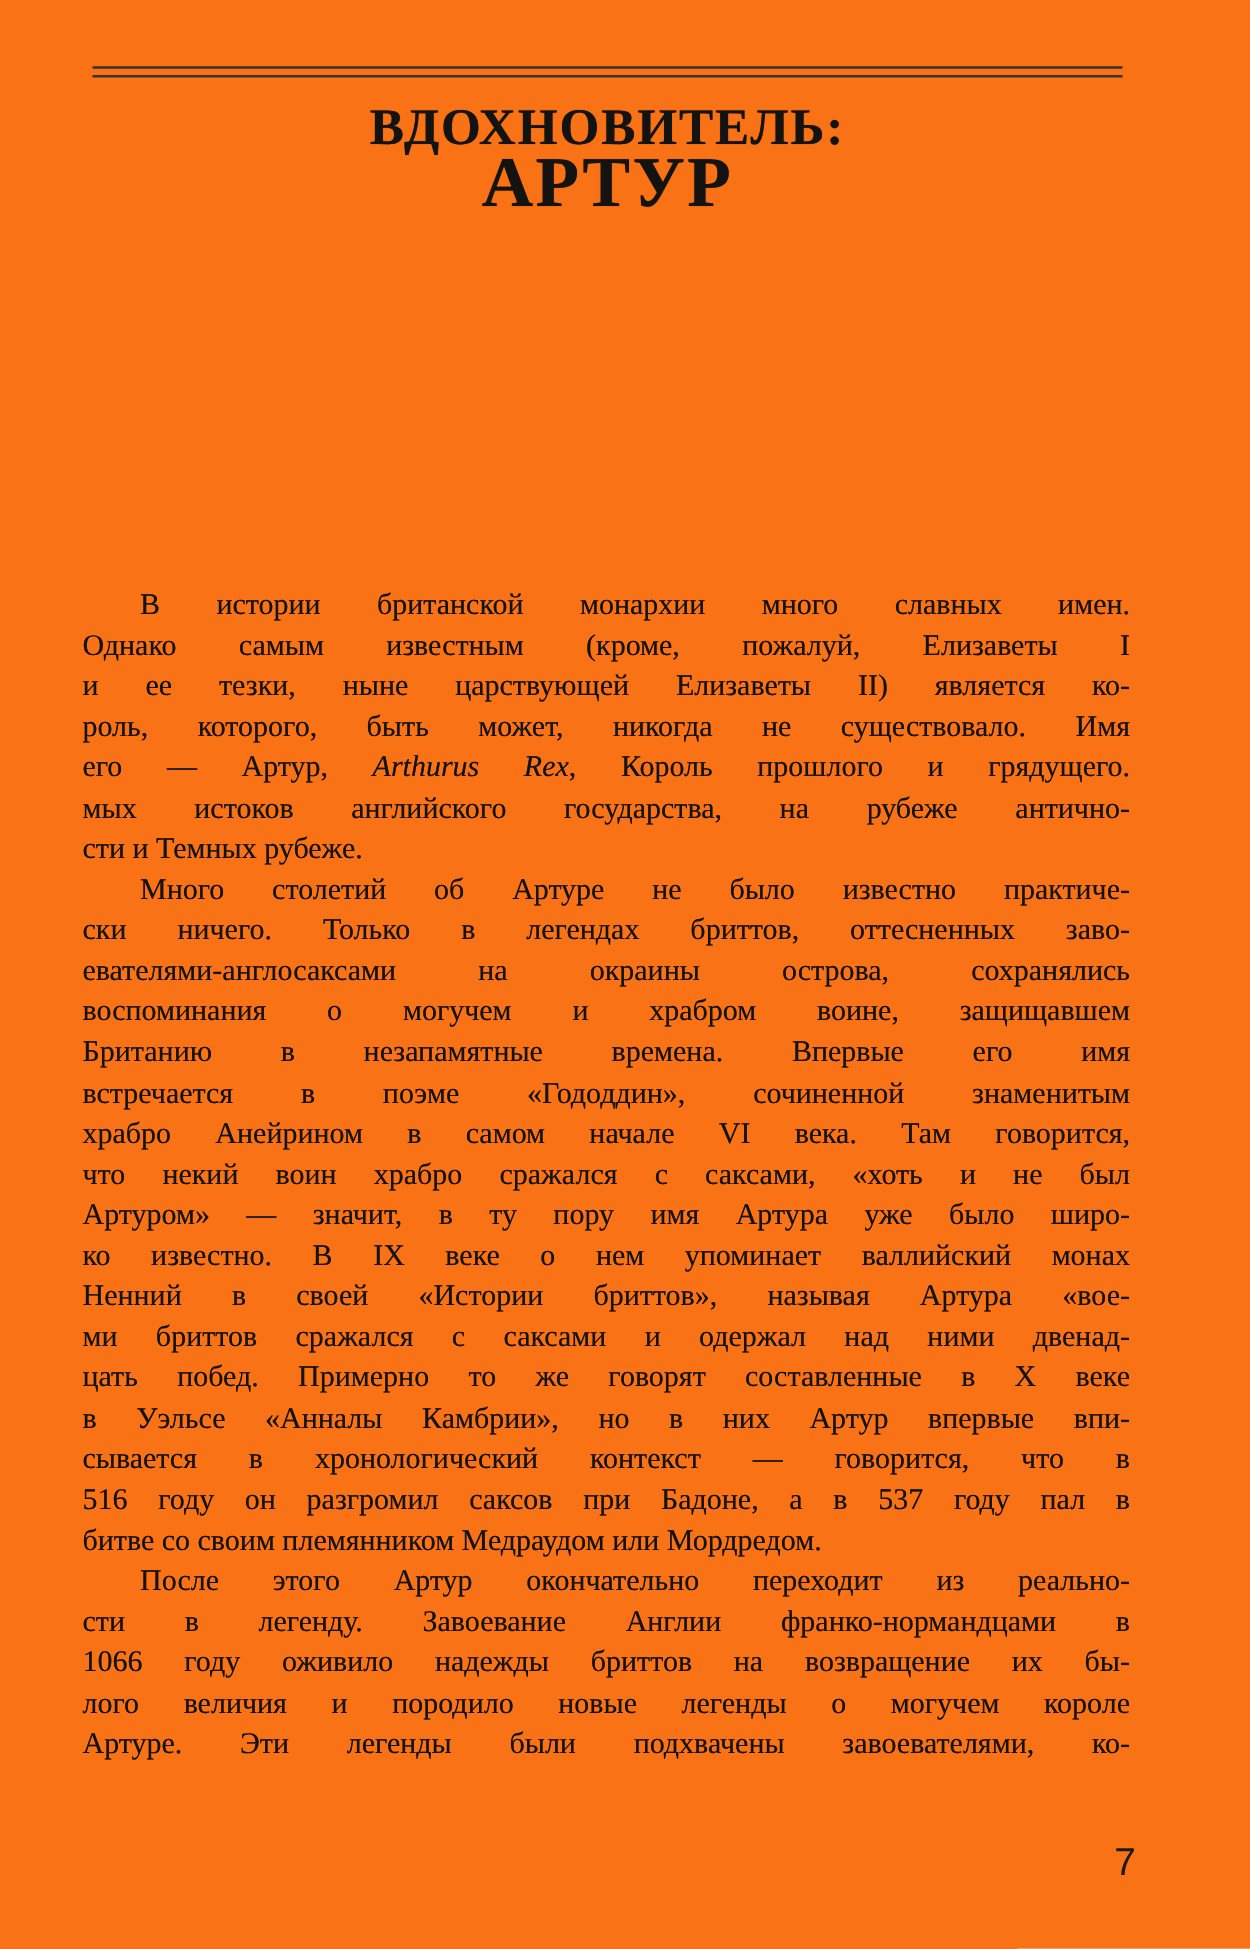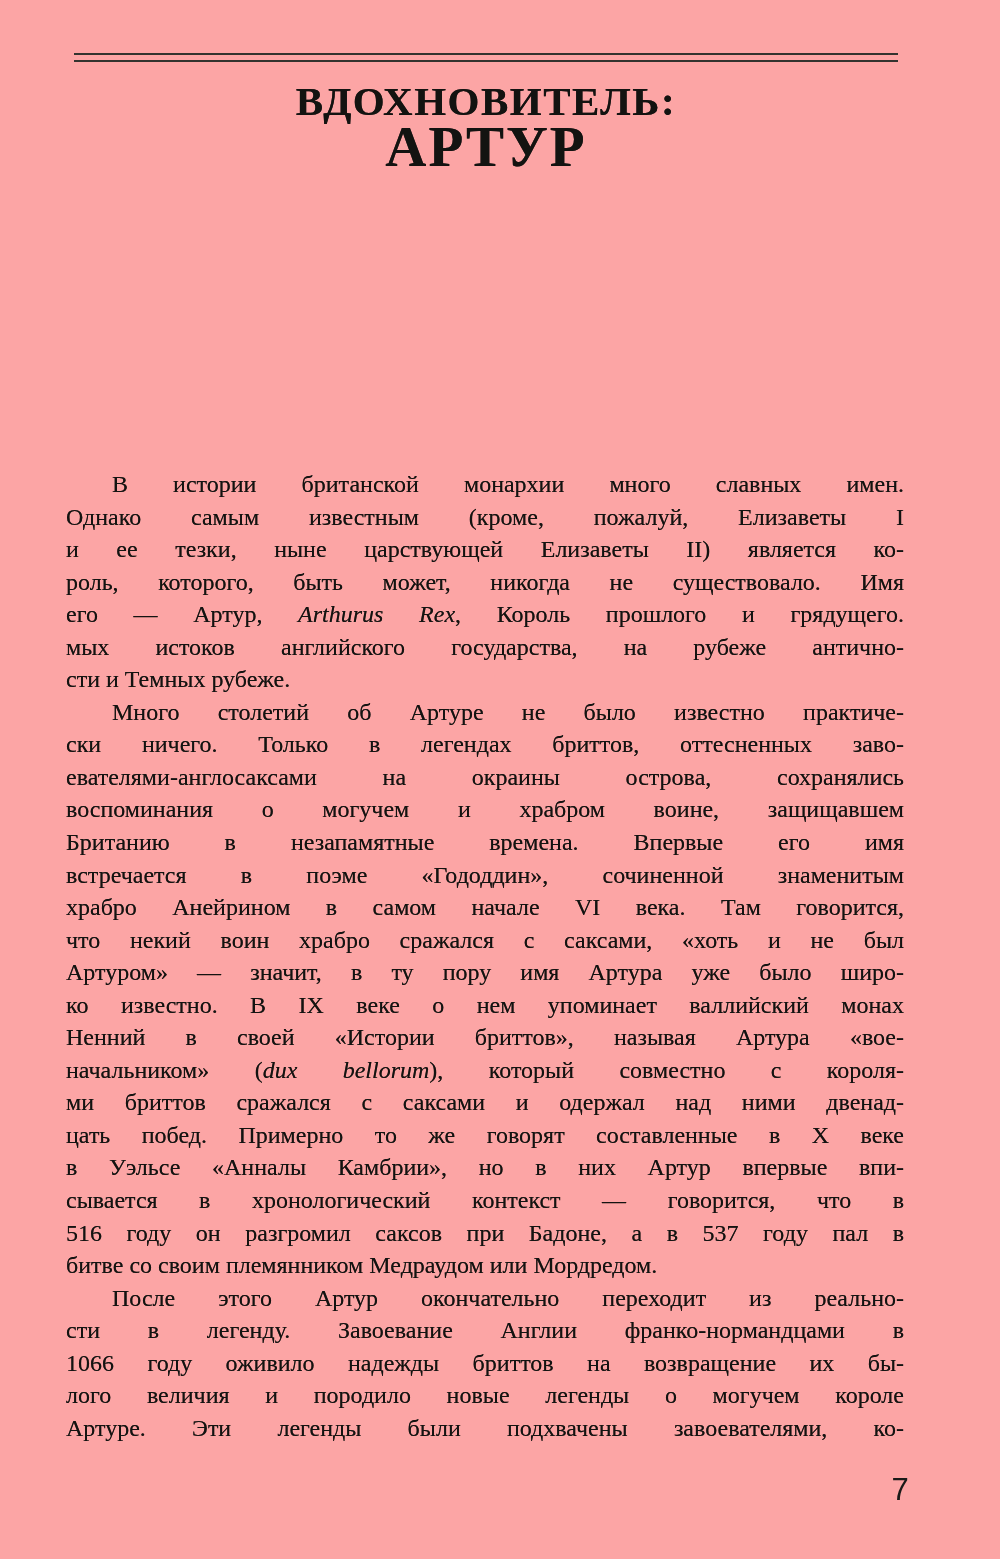--- a/index.html
+++ b/index.html
@@ -1,21 +1,21 @@
 <!DOCTYPE html>
 <html lang="ru"><head>
 <meta charset="utf-8">
 <title>Book page</title>
 <style>
   html,body{margin:0;padding:0;background:#e8e8e6;}
   .page{
     position:relative;
     width:1000px;height:1559px;
     margin:0 auto;
-    background:#fca5a5;
+    background:#f97316;
     color:#131311;
     font-family:"Liberation Serif","DejaVu Serif",serif;
     overflow:hidden;
   }
   .double-rule{
     position:absolute;
     left:74px;top:53px;
     width:824px;height:5px;
     border-top:2px solid #33332f;
     border-bottom:2px solid #33332f;
@@ -90,21 +90,20 @@
     <div class="line">ски ничего. Только в легендах бриттов, оттесненных заво-</div>
     <div class="line">евателями-англосаксами на окраины острова, сохранялись</div>
     <div class="line">воспоминания о могучем и храбром воине, защищавшем</div>
     <div class="line">Британию в незапамятные времена. Впервые его имя</div>
     <div class="line">встречается в поэме «Гододдин», сочиненной знаменитым</div>
     <div class="line">храбро Анейрином в самом начале VI века. Там говорится,</div>
     <div class="line">что некий воин храбро сражался с саксами, «хоть и не был</div>
     <div class="line">Артуром» — значит, в ту пору имя Артура уже было широ-</div>
     <div class="line">ко известно. В IX веке о нем упоминает валлийский монах</div>
     <div class="line">Ненний в своей «Истории бриттов», называя Артура «вое-</div>
-    <div class="line"><span>начальником» (</span><span class="em">dux bellorum</span><span>), который совместно с короля-</span></div>
     <div class="line">ми бриттов сражался с саксами и одержал над ними двенад-</div>
     <div class="line">цать побед. Примерно то же говорят составленные в X веке</div>
     <div class="line">в Уэльсе «Анналы Камбрии», но в них Артур впервые впи-</div>
     <div class="line">сывается в хронологический контекст — говорится, что в</div>
     <div class="line">516 году он разгромил саксов при Бадоне, а в 537 году пал в</div>
     <div class="line end">битве со своим племянником Медраудом или Мордредом.</div>
 
     <div class="line ind">После этого Артур окончательно переходит из реально-</div>
     <div class="line">сти в легенду. Завоевание Англии франко-нормандцами в</div>
     <div class="line">1066 году оживило надежды бриттов на возвращение их бы-</div>

